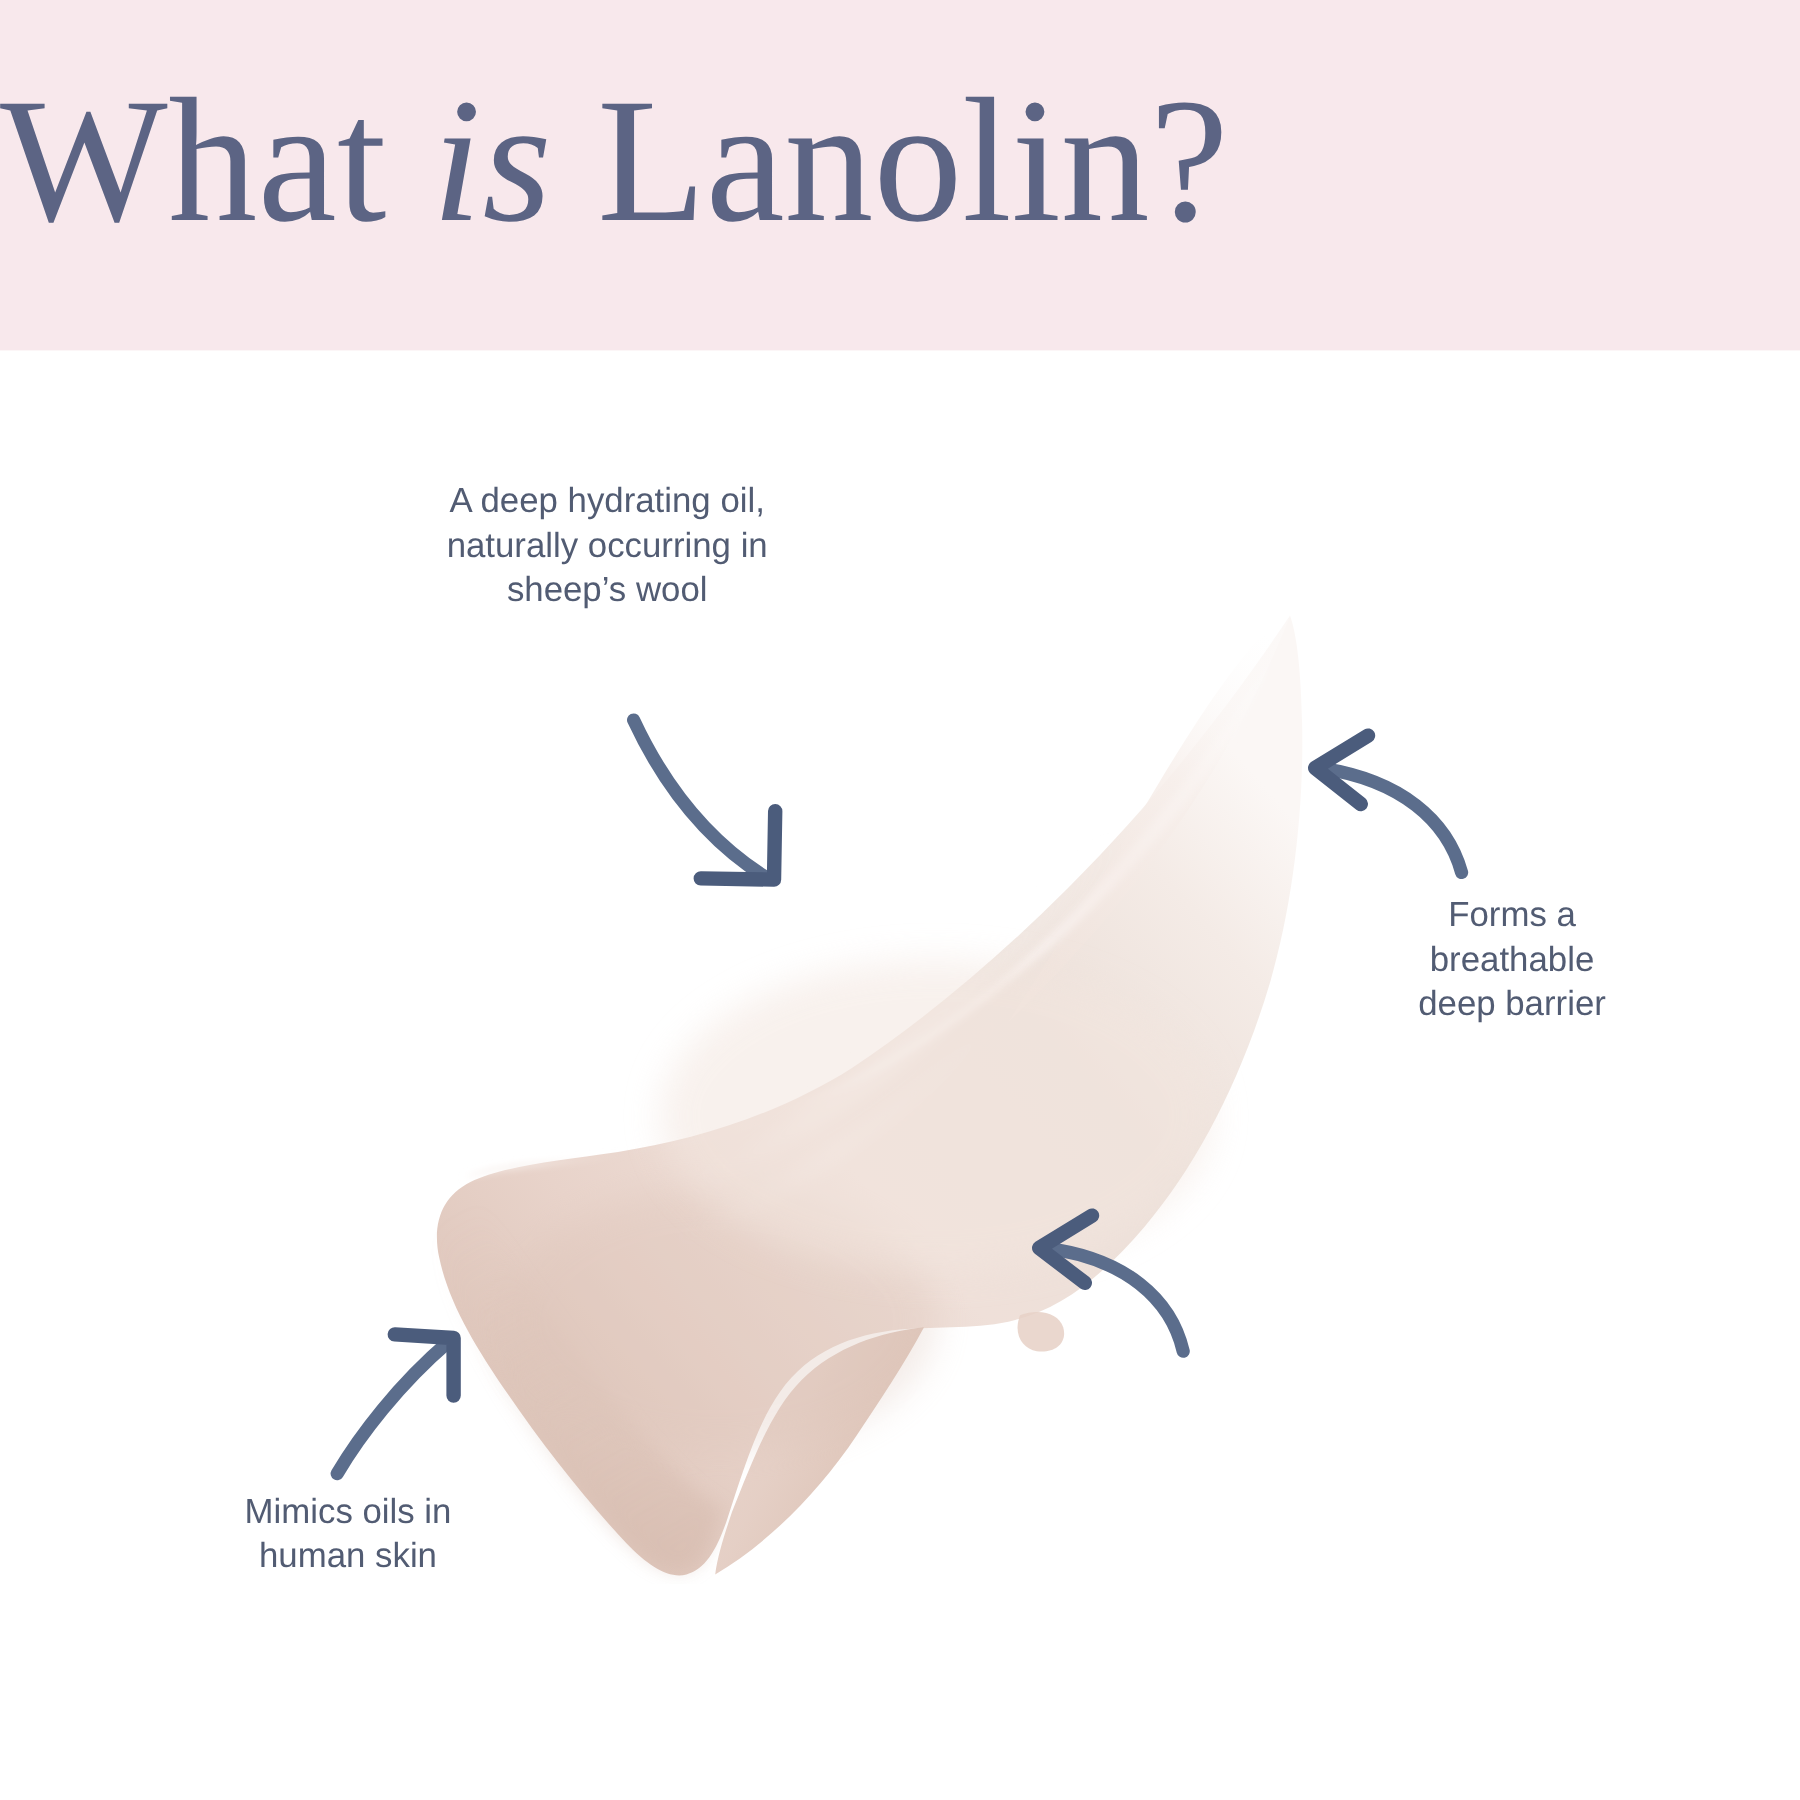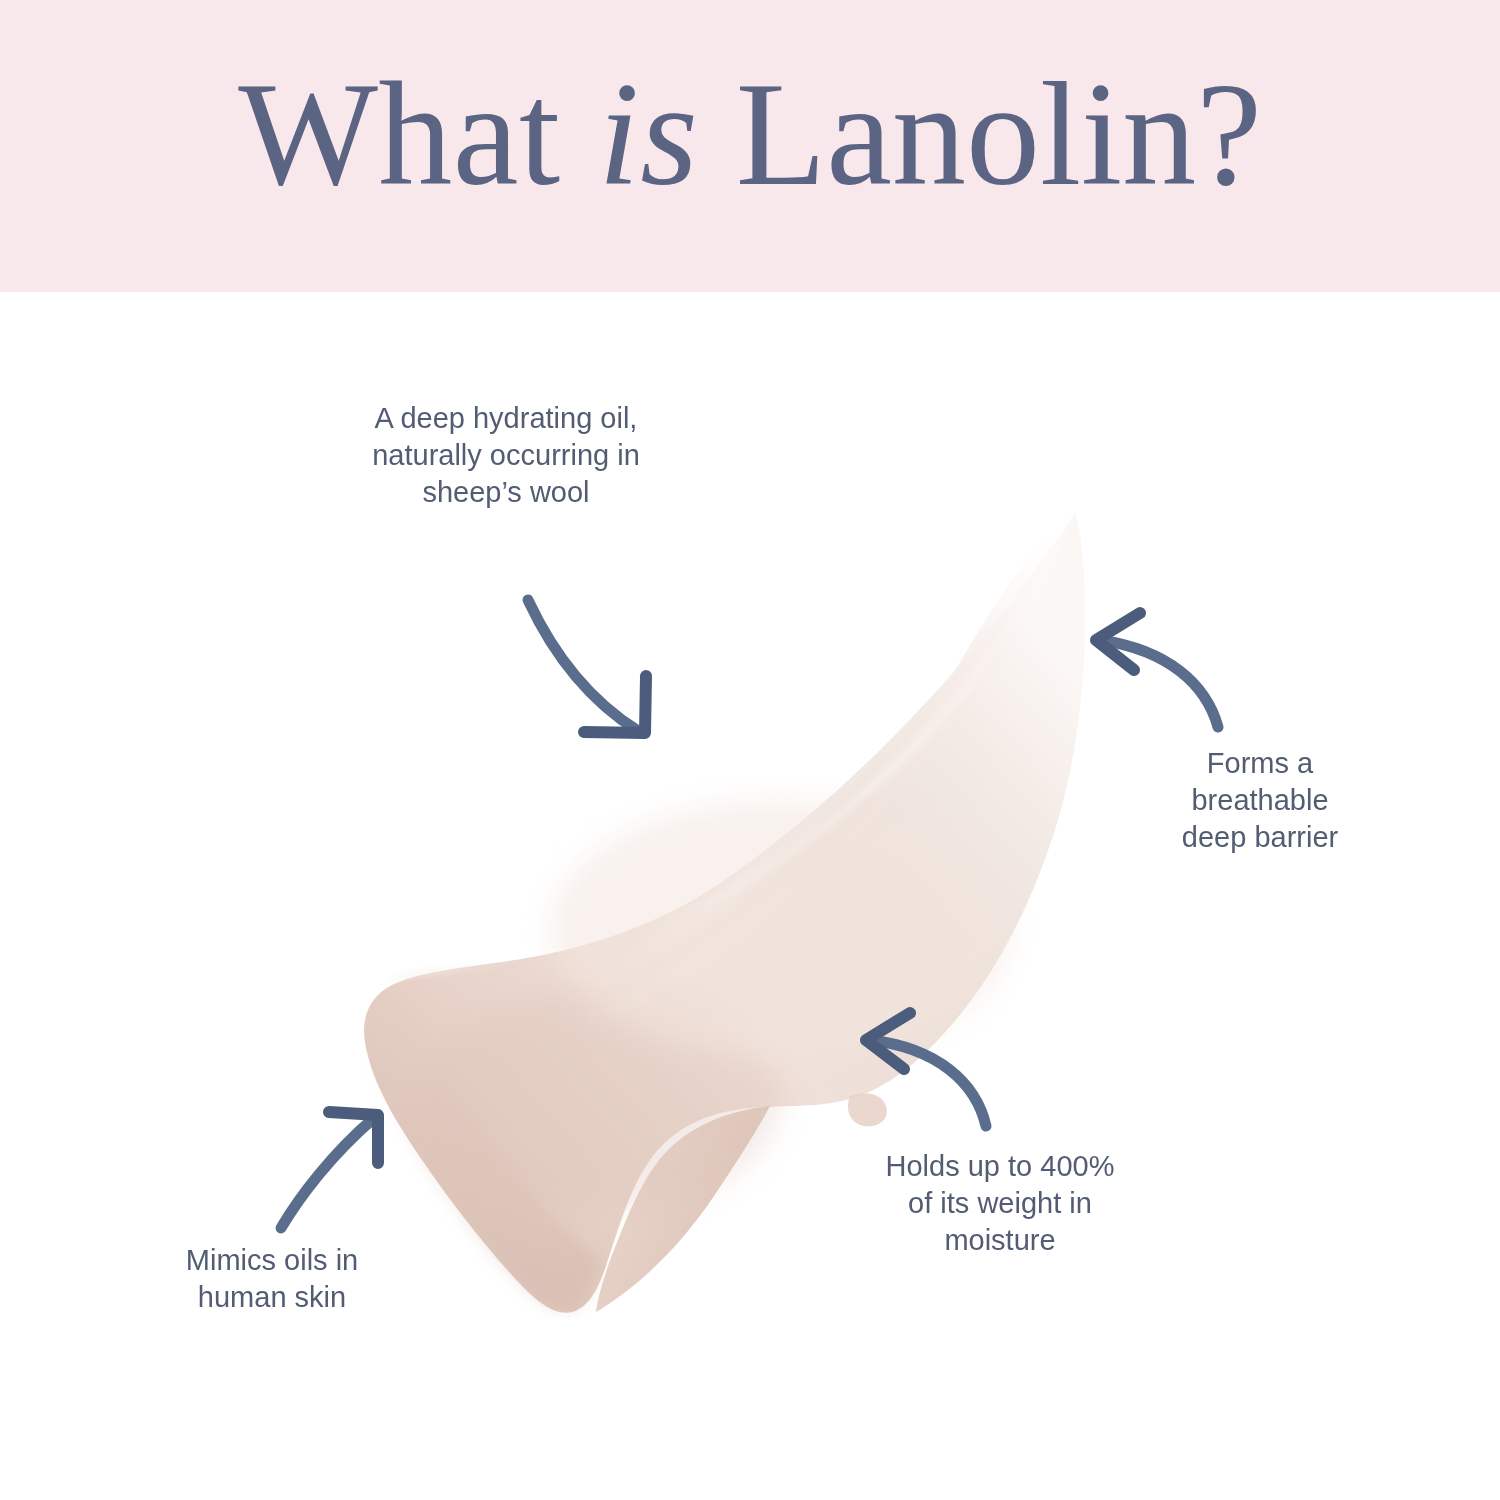--- a/index.html
+++ b/index.html
@@ -23,21 +23,20 @@
     top: 0;
     width: 1500px;
     height: 292px;
     background: #f8e8ec;
   }
   .page-title {
     position: absolute;
     left: 0;
     top: 60px;
     width: 1500px;
-    text-align: center;
     font-family: "Liberation Serif", "DejaVu Serif", serif;
     font-size: 148px;
     line-height: 1.0;
     color: #5c6484;
     letter-spacing: 0.5px;
     white-space: nowrap;
   }
   .page-title .em {
     font-style: italic;
     letter-spacing: 1px;
@@ -61,21 +60,21 @@
     font-family: "Liberation Sans", sans-serif;
     font-weight: 400;
     font-size: 29px;
     line-height: 1.28;
     text-align: center;
     white-space: pre-line;
   }
   .callout-top-left   { left: 206px;  top: 400px;  width: 600px; }
   .callout-right      { left: 1040px; top: 745px;  width: 440px; }
   .callout-bottom-right { left: 720px; top: 1148px; width: 560px; }
-  .callout-bottom-left  { left: 52px;  top: 1242px; width: 440px; }
+  .callout-bottom-left  { left: 70px;  top: 1242px; width: 440px; }
 
   
   .arrow-layer {
     position: absolute;
     left: 0;
     top: 0;
     width: 1500px;
     height: 1500px;
     pointer-events: none;
   }
@@ -254,20 +253,17 @@
   </svg>
 
   <div class="callout callout-top-left">A deep hydrating oil,
 naturally occurring in
 sheep’s wool</div>
 
   <div class="callout callout-right">Forms a
 breathable
 deep barrier</div>
 
-  <div class="callout callout-bottom-right">Holds up to 400%
-of its weight in
-moisture</div>
 
   <div class="callout callout-bottom-left">Mimics oils in
 human skin</div>
 
 </div>
 
 </body></html>

